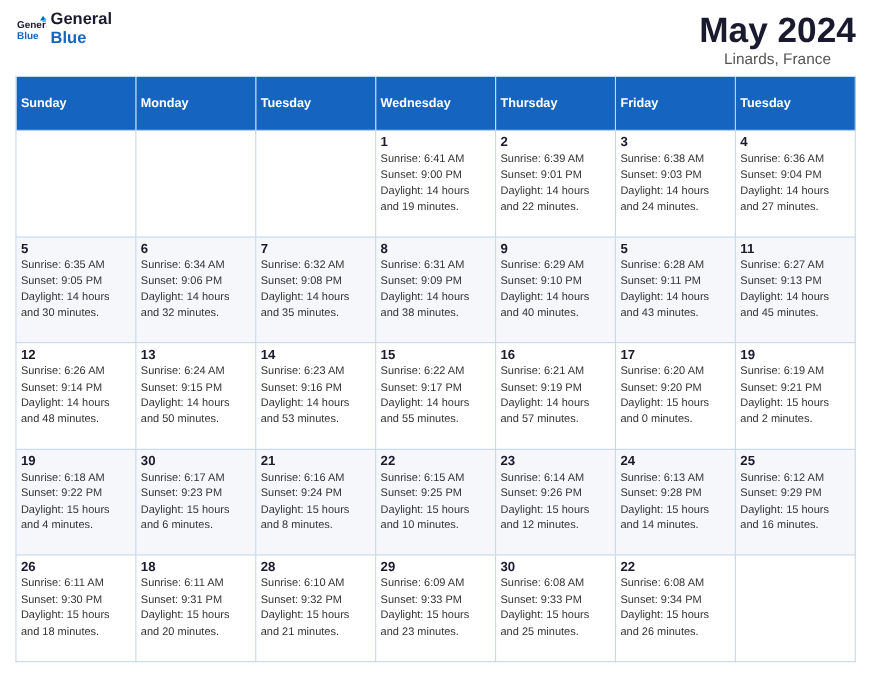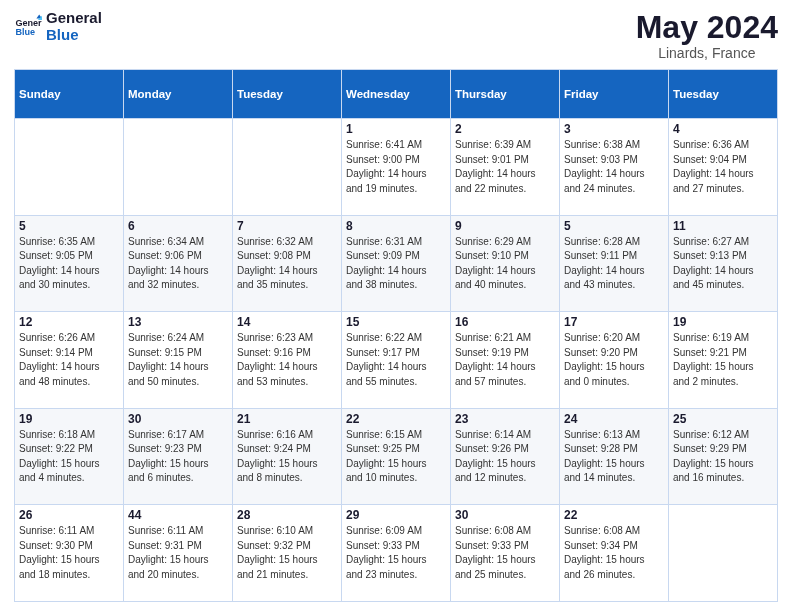--- a/index.html
+++ b/index.html
@@ -233,21 +233,21 @@
             <div class="day-num">25</div>
             <div class="day-info">Sunrise: 6:12 AM<br>Sunset: 9:29 PM<br>Daylight: 15 hours<br>and 16 minutes.</div>
           </td>
         </tr>
         <tr>
           <td>
             <div class="day-num">26</div>
             <div class="day-info">Sunrise: 6:11 AM<br>Sunset: 9:30 PM<br>Daylight: 15 hours<br>and 18 minutes.</div>
           </td>
           <td>
-            <div class="day-num">44</div>
+            <div class="day-num">18</div>
             <div class="day-info">Sunrise: 6:11 AM<br>Sunset: 9:31 PM<br>Daylight: 15 hours<br>and 20 minutes.</div>
           </td>
           <td>
             <div class="day-num">28</div>
             <div class="day-info">Sunrise: 6:10 AM<br>Sunset: 9:32 PM<br>Daylight: 15 hours<br>and 21 minutes.</div>
           </td>
           <td>
             <div class="day-num">29</div>
             <div class="day-info">Sunrise: 6:09 AM<br>Sunset: 9:33 PM<br>Daylight: 15 hours<br>and 23 minutes.</div>
           </td>

